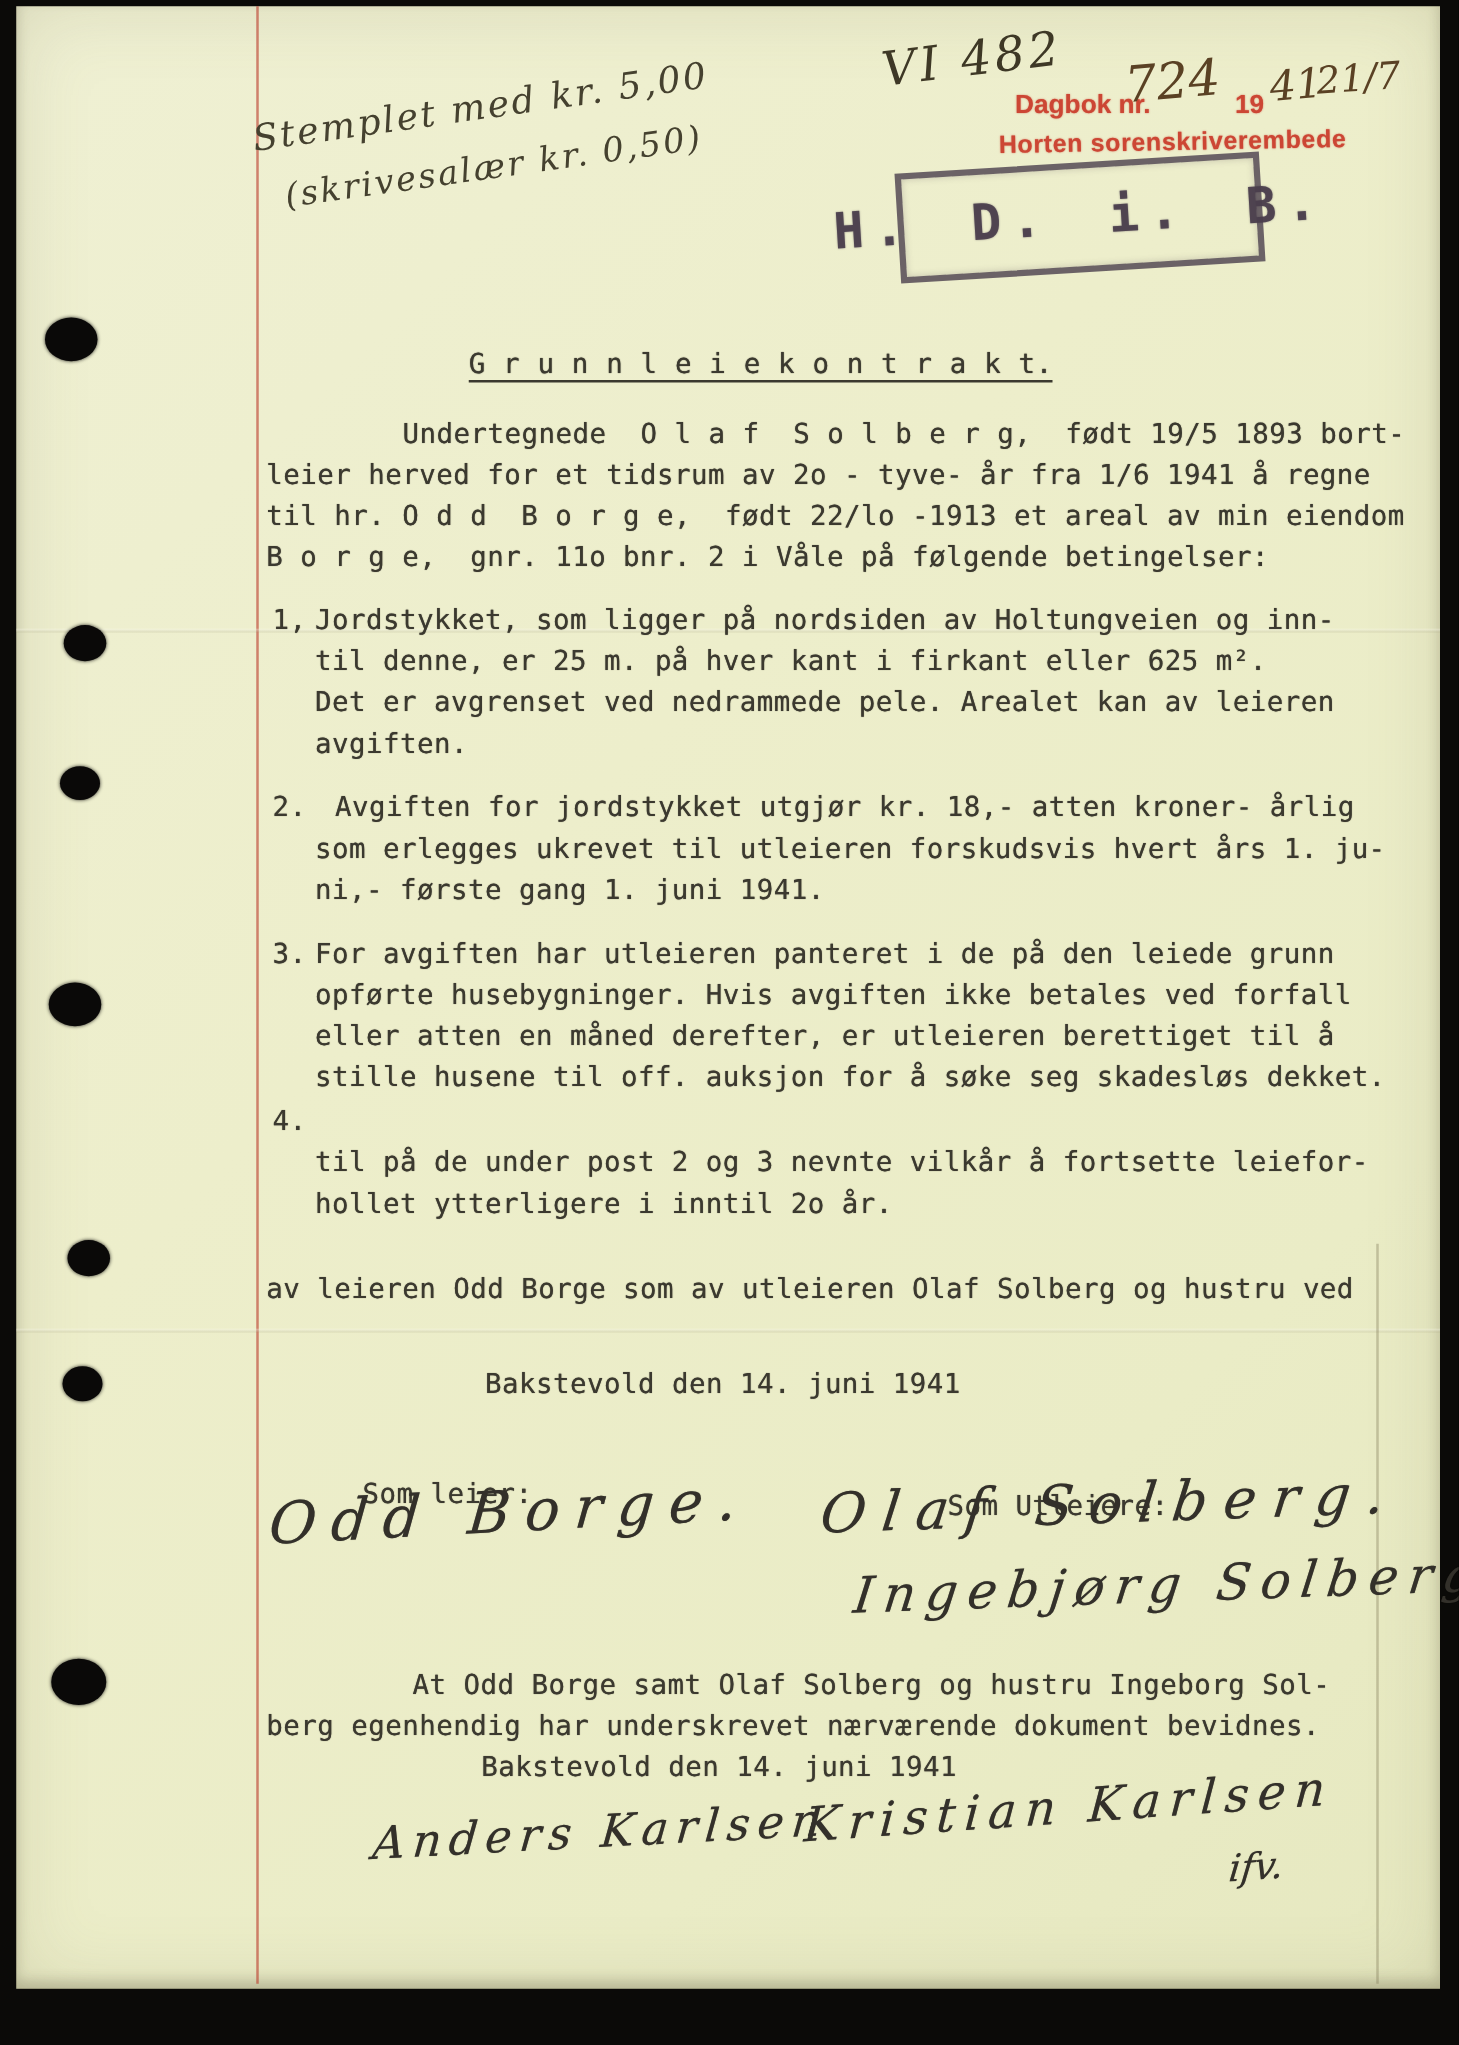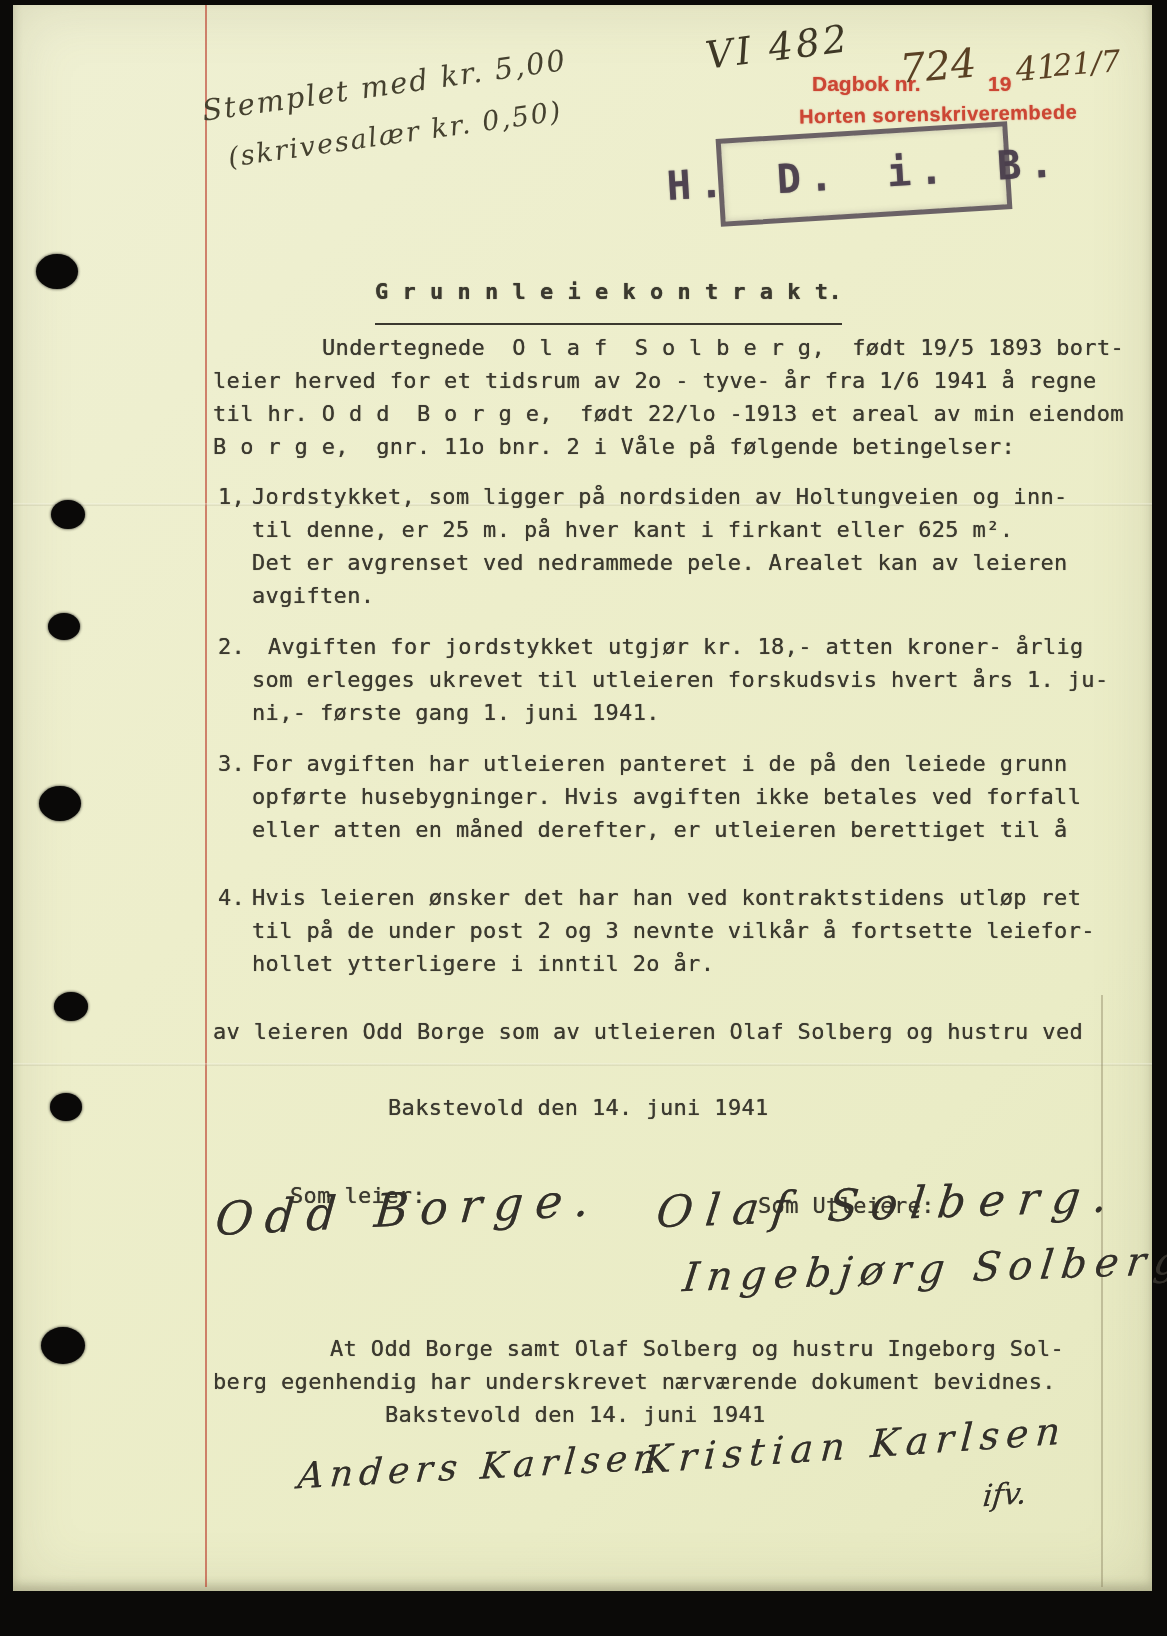--- a/index.html
+++ b/index.html
@@ -13,22 +13,22 @@
                background:rgba(187,62,45,.62);}
   
   .hole{position:absolute;background:#0a0908;border-radius:50%;box-shadow:0 0 3px rgba(10,9,8,.9);}
   
   .crease{position:absolute;left:13px;width:1139px;height:3px;
           background:linear-gradient(rgba(255,255,245,.55),rgba(140,135,100,.28));opacity:.7;}
   .edge-line{position:absolute;width:2px;background:rgba(130,122,88,.38);}
   
   .t{position:absolute;white-space:pre;color:#3b392f;font-size:22px;letter-spacing:.35px;
      text-shadow:0 0 .7px rgba(48,45,36,.85);}
-  .title{font-weight:bold;font-size:22px;letter-spacing:.5px;border-bottom:2.5px solid #3b392f;
-         padding-bottom:19px;text-shadow:0 0 .9px rgba(48,45,36,.9);}
+  .title{font-weight:normal;font-size:22px;letter-spacing:.5px;border-bottom:2.5px solid #3b392f;
+         padding-bottom:0;text-shadow:0 0 .9px rgba(48,45,36,.9);}
   
   .hw{position:absolute;white-space:pre;font-family:"DejaVu Serif",serif;font-style:italic;
       color:#45412f;transform-origin:left top;}
   .sig{color:#33302a;text-shadow:0 0 .6px rgba(40,38,30,.6);}
   
   .red{position:absolute;white-space:pre;color:#cc4634;font-weight:bold;
        font-family:"Liberation Sans",sans-serif;text-shadow:0 0 1.4px rgba(204,70,52,.75);}
   .hw-over{position:absolute;white-space:pre;font-family:"DejaVu Serif",serif;font-style:italic;
            color:#5a4124;transform-origin:left top;}
   .box-stamp{position:absolute;left:718px;top:130px;width:282px;height:78px;
@@ -90,23 +90,23 @@
 
   <div class="t" style="left:218px;top:634px;">2.</div>
   <div class="t" style="left:268px;top:634px;">Avgiften for jordstykket utgjør kr. 18,- atten kroner- årlig</div>
   <div class="t" style="left:252px;top:667px;">som erlegges ukrevet til utleieren forskudsvis hvert års 1. ju-</div>
   <div class="t" style="left:252px;top:700px;">ni,- første gang 1. juni 1941.</div>
 
   <div class="t" style="left:218px;top:751px;">3.</div>
   <div class="t" style="left:252px;top:751px;">For avgiften har utleieren panteret i de på den leiede grunn</div>
   <div class="t" style="left:252px;top:784px;">opførte husebygninger. Hvis avgiften ikke betales ved forfall</div>
   <div class="t" style="left:252px;top:817px;">eller atten en måned derefter, er utleieren berettiget til å</div>
+  <div class="t" style="left:252px;top:850px;">stille husene til off. auksjon for å søke seg skadesløs dekket.</div>
 
   <div class="t" style="left:218px;top:885px;">4.</div>
-  <div class="t" style="left:252px;top:885px;">Hvis leieren ønsker det har han ved kontraktstidens utløp ret</div>
   <div class="t" style="left:252px;top:918px;">til på de under post 2 og 3 nevnte vilkår å fortsette leiefor-</div>
   <div class="t" style="left:252px;top:951px;">hollet ytterligere i inntil 2o år.</div>
 
   <div class="t" style="left:213px;top:1019px;">av leieren Odd Borge som av utleieren Olaf Solberg og hustru ved</div>
 
   <div class="t" style="left:388px;top:1095px;">Bakstevold den 14. juni 1941</div>
 
   <div class="t" style="left:290px;top:1183px;">Som leier:</div>
   <div class="t" style="left:758px;top:1193px;">Som Utleiere:</div>
 

